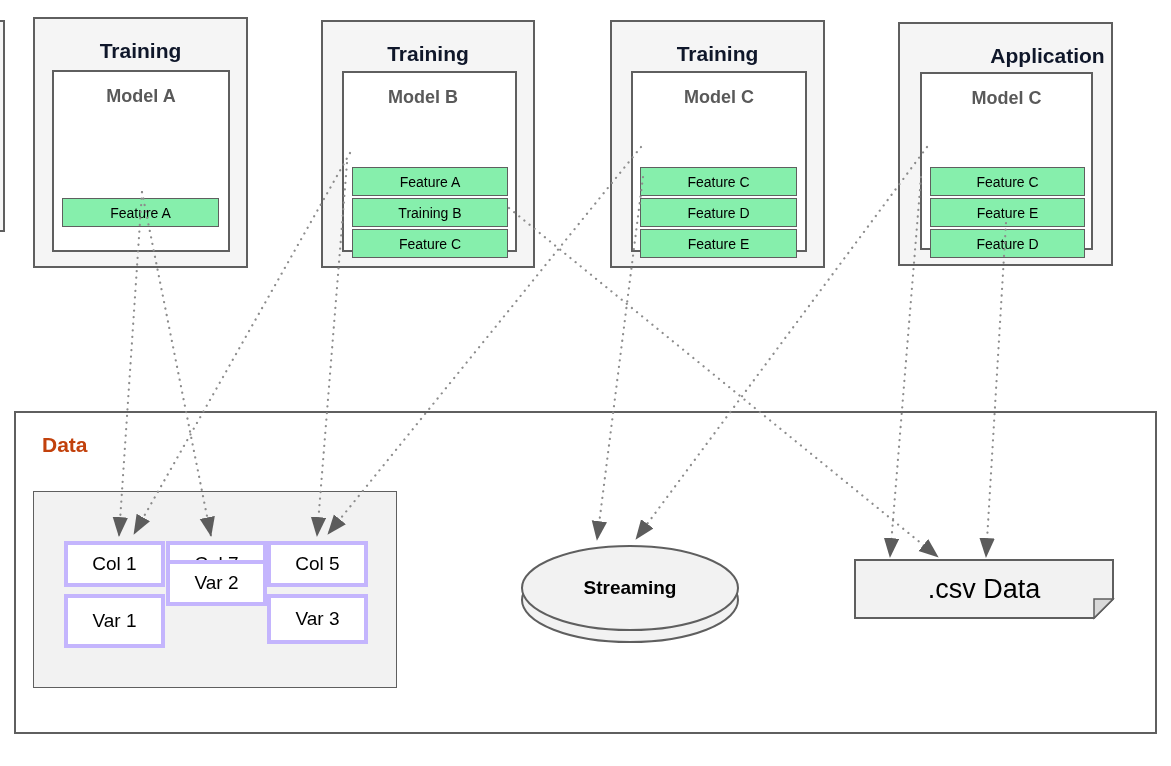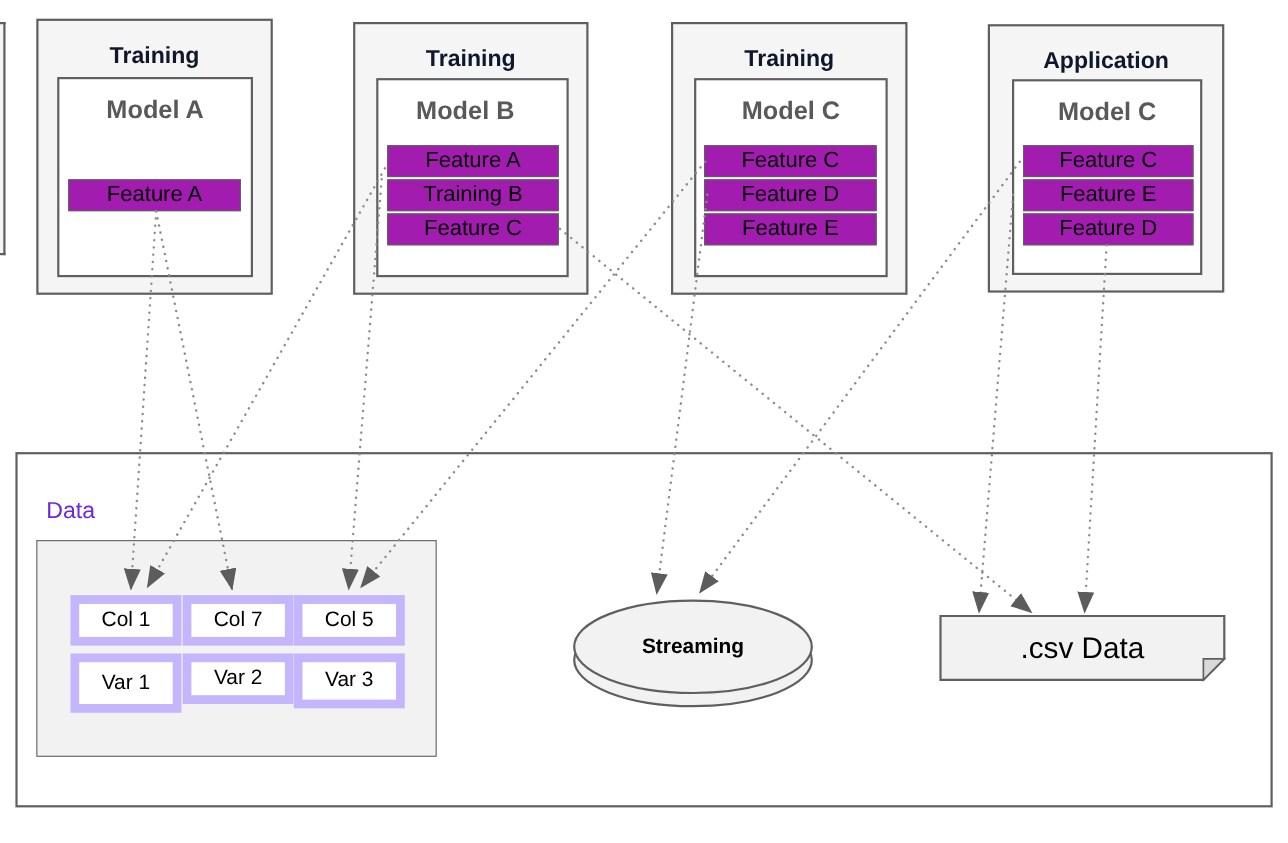--- a/index.html
+++ b/index.html
@@ -1,26 +1,26 @@
 <!DOCTYPE html>
 <html><head>
 <meta charset="utf-8">
 <style>
   html,body{margin:0;padding:0;background:#ffffff;font-family:"Liberation Sans",sans-serif;}
   #canvas{position:relative;width:1171px;height:766px;background:#ffffff;overflow:hidden;}
   .gbox{position:absolute;background:#f5f5f5;border:2px solid #5f5f5f;box-sizing:border-box;}
   .ghead{position:absolute;text-align:center;font-weight:bold;font-size:21px;color:#0f172a;}
   .ibox{position:absolute;background:#ffffff;border:2px solid #5f5f5f;box-sizing:border-box;}
-  .gmodel{position:absolute;text-align:center;font-weight:bold;font-size:23px;color:#595959;}
-  .feat{position:absolute;background:#a21caf;border:1.5px solid #5f5f5f;box-sizing:border-box;
-        text-align:center;font-size:20px;color:#000;display:flex;align-items:center;justify-content:center;}
+  .gmodel{position:absolute;text-align:center;font-weight:bold;font-size:18px;color:#595959;}
+  .feat{position:absolute;background:#86efac;border:1.5px solid #5f5f5f;box-sizing:border-box;
+        text-align:center;font-size:14px;color:#000;display:flex;align-items:center;justify-content:center;margin-top:35px;}
   .data-container{position:absolute;background:#ffffff;border:2px solid #5f5f5f;box-sizing:border-box;}
-  .data-label{position:absolute;font-weight:normal;font-size:21px;color:#6d28d9;margin-top:20px;}
+  .data-label{position:absolute;font-weight:bold;font-size:21px;color:#c2410c;}
   .table-container{position:absolute;background:#f2f2f2;border:1.5px solid #5f5f5f;box-sizing:border-box;}
-  .cell{position:absolute;background:#ffffff;border:8px solid #c4b5fd;box-sizing:border-box;
+  .cell{position:absolute;background:#ffffff;border:4px solid #c4b5fd;box-sizing:border-box;
         text-align:center;font-size:19px;color:#000;display:flex;align-items:center;justify-content:center;}
   .edge-artifact{position:absolute;background:#f5f5f5;border:2px solid #5f5f5f;border-left:none;box-sizing:border-box;}
   #overlay{position:absolute;left:0;top:0;pointer-events:none;}
   svg text{font-family:"Liberation Sans",sans-serif;}
 </style>
 </head>
 <body>
 
 <div id="canvas">
   <div id="edge-artifact" class="edge-artifact" style="left: 0px; top: 20px; width: 5px; height: 212px;"></div>
@@ -41,34 +41,34 @@
       <div class="feat" style="left: 352px; top: 163px; width: 156px; height: 29px;">Training B</div>
       <div class="feat" style="left: 352px; top: 194px; width: 156px; height: 29px;">Feature C</div>
       <div class="gbox" style="left: 610px; top: 20px; width: 215px; height: 248px;"></div>
       <div class="ghead" style="left: 610px; top: 42px; width: 215px;">Training</div>
       <div class="ibox" style="left: 631px; top: 71px; width: 176px; height: 181px;"></div>
       <div class="gmodel" style="left: 631px; top: 87px; width: 176px;">Model C</div>
       <div class="feat" style="left: 640px; top: 132px; width: 157px; height: 29px;">Feature C</div>
       <div class="feat" style="left: 640px; top: 163px; width: 157px; height: 29px;">Feature D</div>
       <div class="feat" style="left: 640px; top: 194px; width: 157px; height: 29px;">Feature E</div>
       <div class="gbox" style="left: 898px; top: 22px; width: 215px; height: 244px;"></div>
-      <div class="ghead" style="left: 898px; top: 44px; width: 215px;">Application</div>
+      <div class="ghead" style="left: 898px; top: 44px; width: 215px; padding-left: 42px;">Application</div>
       <div class="ibox" style="left: 920px; top: 72px; width: 173px; height: 178px;"></div>
       <div class="gmodel" style="left: 920px; top: 88px; width: 173px;">Model C</div>
       <div class="feat" style="left: 930px; top: 132px; width: 155px; height: 29px;">Feature C</div>
       <div class="feat" style="left: 930px; top: 163px; width: 155px; height: 29px;">Feature E</div>
       <div class="feat" style="left: 930px; top: 194px; width: 155px; height: 29px;">Feature D</div>
     </div>
   <div id="cells">
       <div class="table-container" style="left: 33px; top: 491px; width: 364px; height: 197px;"></div>
       <div class="cell" style="left: 64px; top: 541px; width: 101px; height: 46px;">Col 1</div>
       <div class="cell" style="left: 166px; top: 541px; width: 101px; height: 46px;">Col 7</div>
       <div class="cell" style="left: 267px; top: 541px; width: 101px; height: 46px;">Col 5</div>
       <div class="cell" style="left: 64px; top: 594px; width: 101px; height: 54px;">Var 1</div>
-      <div class="cell" style="left: 166px; top: 594px; width: 101px; height: 46px;">Var 2</div>
+      <div class="cell" style="left: 166px; top: 560px; width: 101px; height: 46px;">Var 2</div>
       <div class="cell" style="left: 267px; top: 594px; width: 101px; height: 50px;">Var 3</div>
     </div>
   <svg id="overlay" width="1171" height="766" viewBox="0 0 1171 766">
       <defs>
         <marker id="arrow" orient="auto" markerWidth="11" markerHeight="9" refX="8.6" refY="3.5" markerUnits="strokeWidth">
           <path d="M0,0 L9,3.5 L0,7 Z" fill="#5c5c5c"></path>
         </marker>
       </defs>
       <ellipse cx="630" cy="600" rx="108" ry="42" fill="#f2f2f2" stroke="#5f5f5f" stroke-width="2"></ellipse>
       <ellipse cx="630" cy="588" rx="108" ry="42" fill="#f2f2f2" stroke="#5f5f5f" stroke-width="2"></ellipse>

